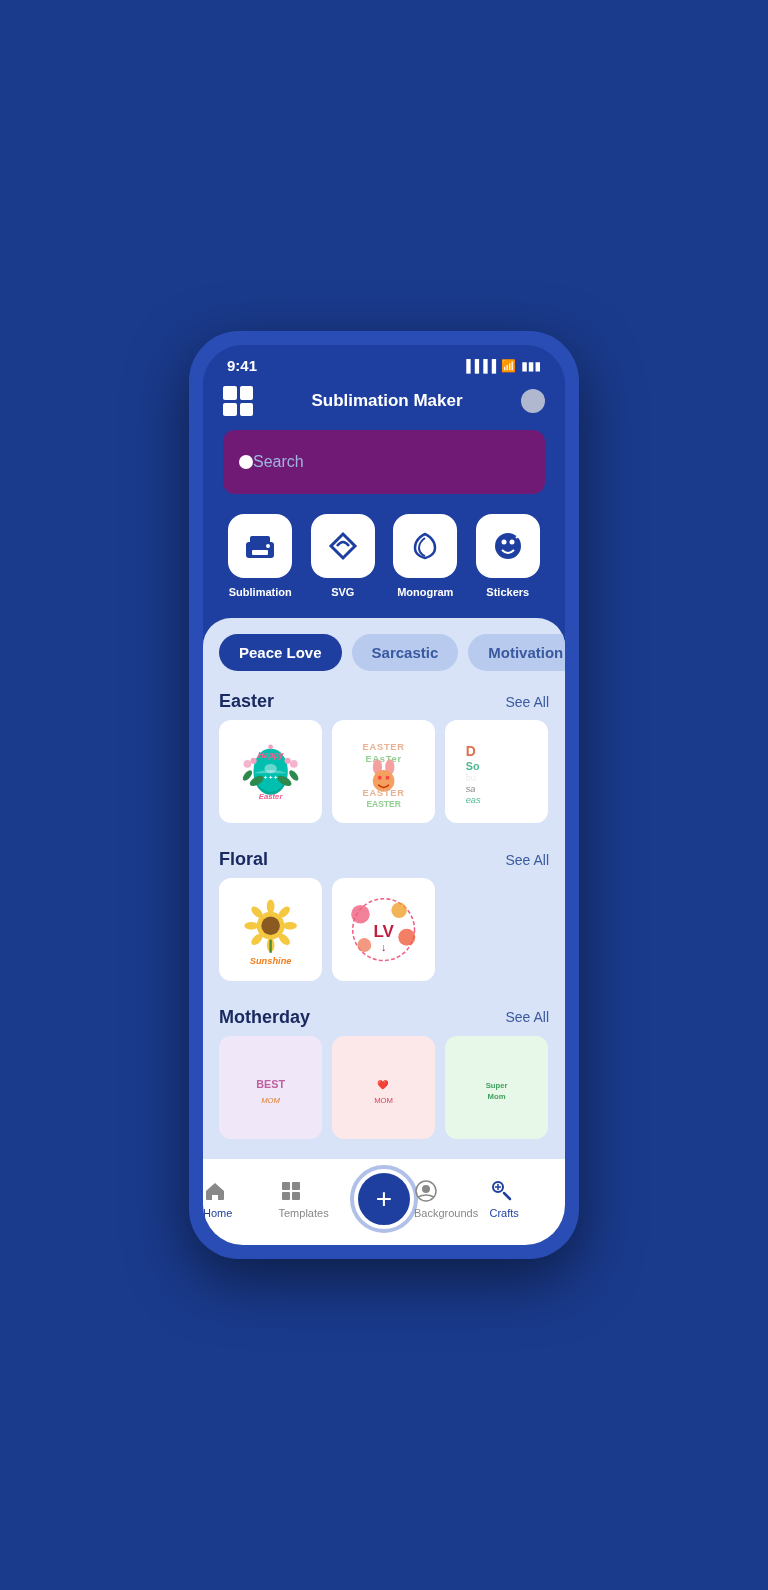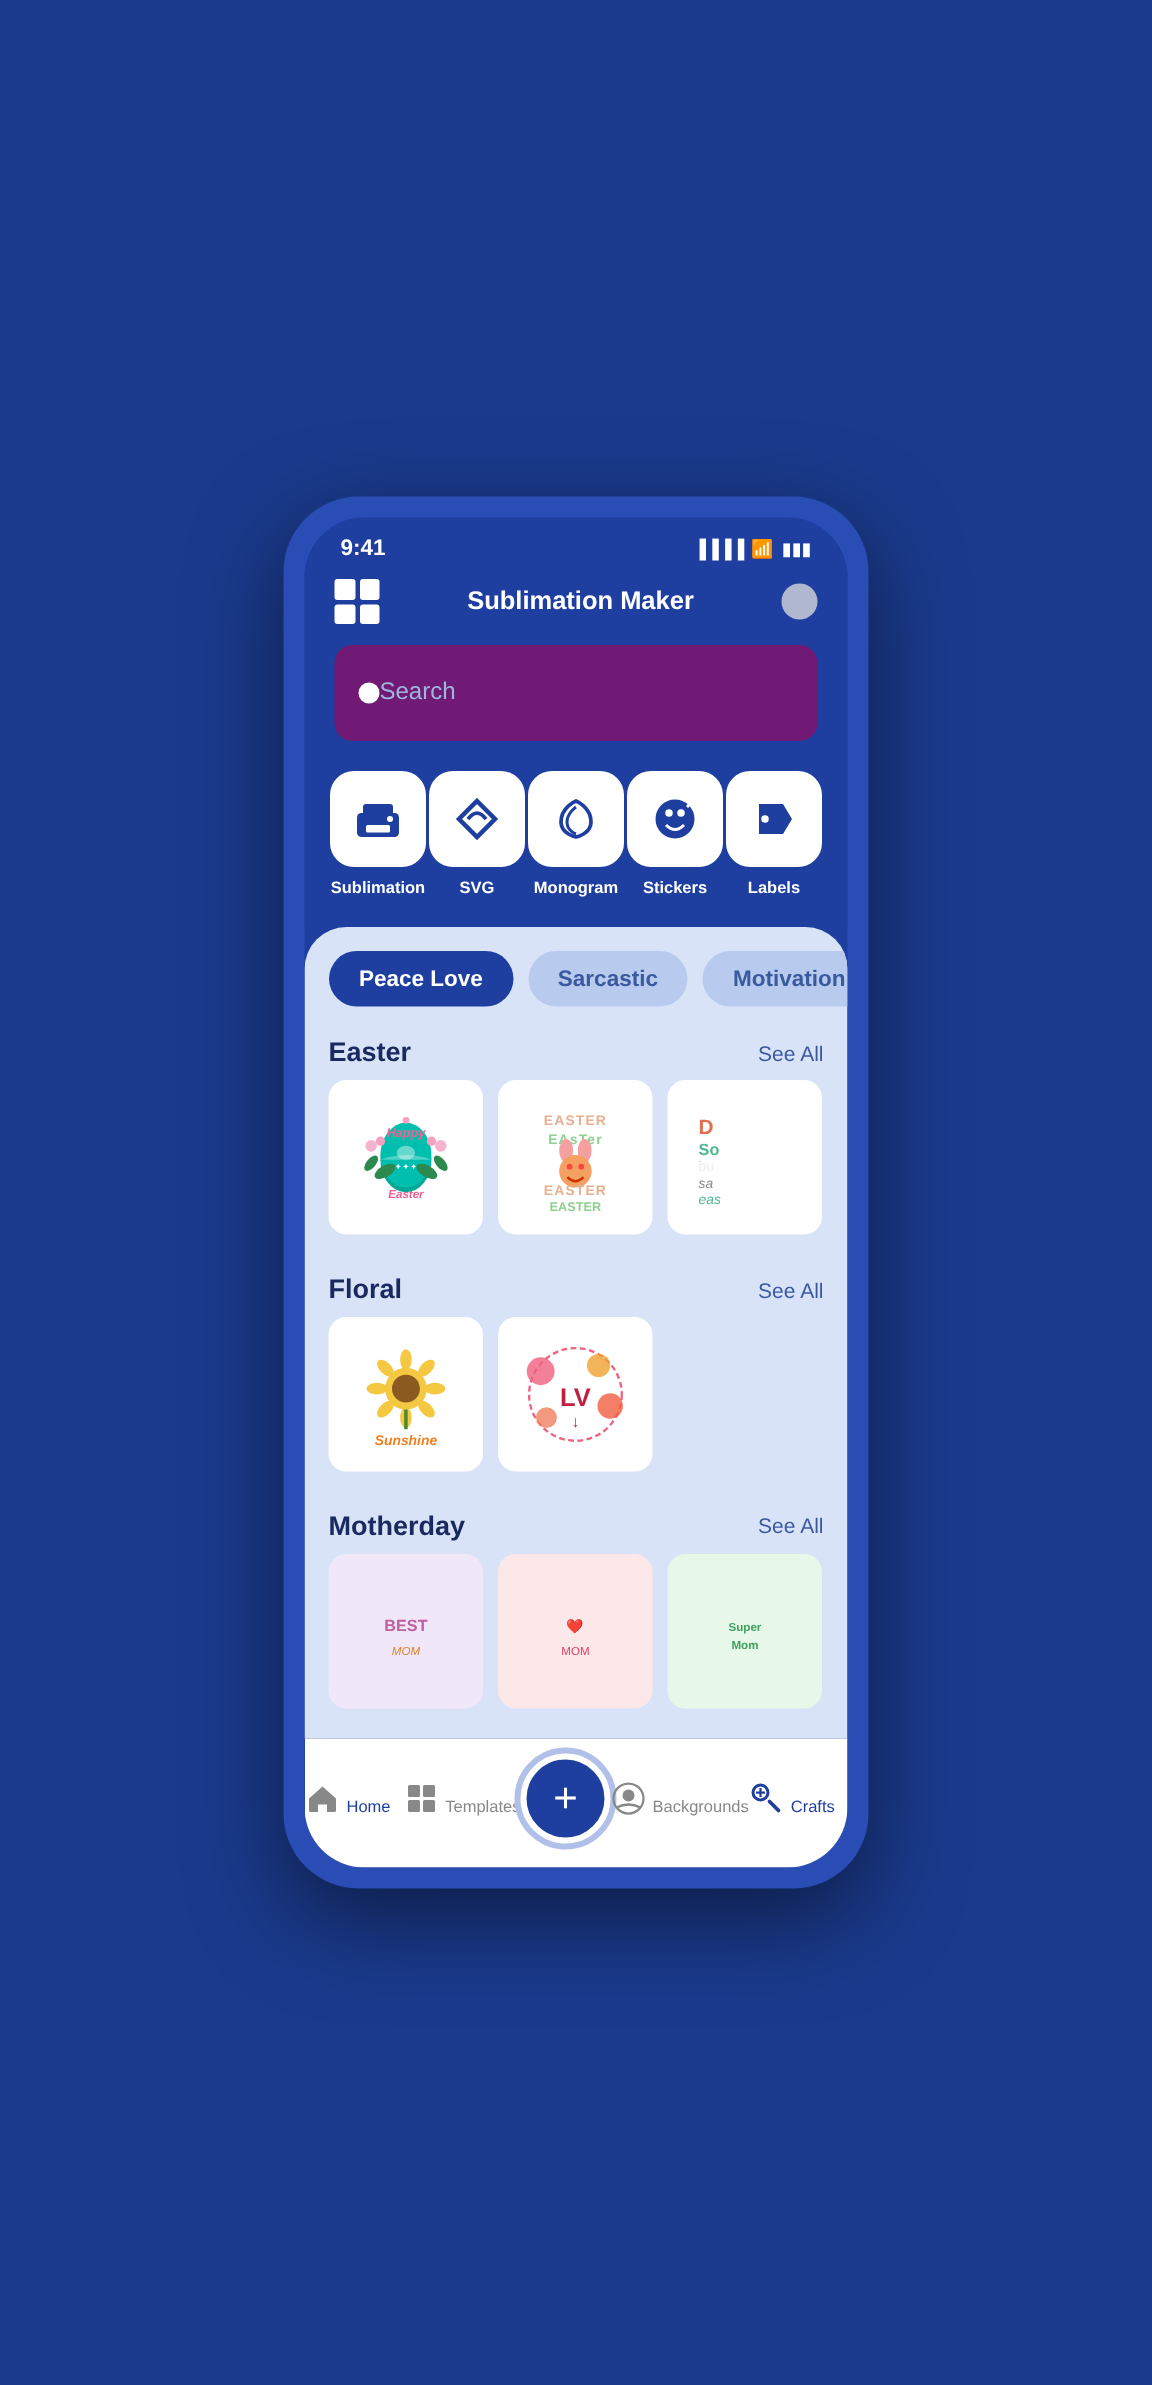--- a/index.html
+++ b/index.html
@@ -214,22 +214,22 @@
     .bottom-nav {
       background: white;
       padding: 10px 0 16px;
       display: flex;
       align-items: center;
       justify-content: space-around;
       position: relative;
     }
     .nav-item {
       display: flex;
-      flex-direction: row;
-      align-items: flex-end;
+      flex-direction: column;
+      align-items: flex-start;
       gap: 4px;
       cursor: pointer;
       flex: 1;
     }
     .nav-label {
       font-size: 11px;
       color: #888;
     }
     .nav-label.active {
       color: #1e3fa0;
@@ -323,29 +323,20 @@
           <svg width="36" height="36" viewBox="0 0 36 36">
             <circle cx="18" cy="18" r="13" fill="#1e3fa0"></circle>
             <circle cx="14" cy="14" r="2.5" fill="white"></circle>
             <circle cx="22" cy="14" r="2.5" fill="white"></circle>
             <path d="M12 22 Q18 28 24 22" fill="none" stroke="white" stroke-width="2"></path>
             <path d="M26 10 L30 6" stroke="white" stroke-width="2"></path>
           </svg>
         </div>
         <span class="category-label">Stickers</span>
       </div>
-      <div class="category-item">
-        <div class="category-icon">
-          <svg width="36" height="36" viewBox="0 0 36 36">
-            <path d="M8 8 L24 8 L30 18 L24 28 L8 28 Z" fill="#1e3fa0"></path>
-            <circle cx="12" cy="18" r="2.5" fill="white"></circle>
-          </svg>
-        </div>
-        <span class="category-label">Labels</span>
-      </div>
     </div>
 
     <div class="main-content">
 
       <div class="filter-tabs">
         <button class="filter-tab active">Peace Love</button>
         <button class="filter-tab inactive">Sarcastic</button>
         <button class="filter-tab inactive">Motivation</button>
       </div>
 

